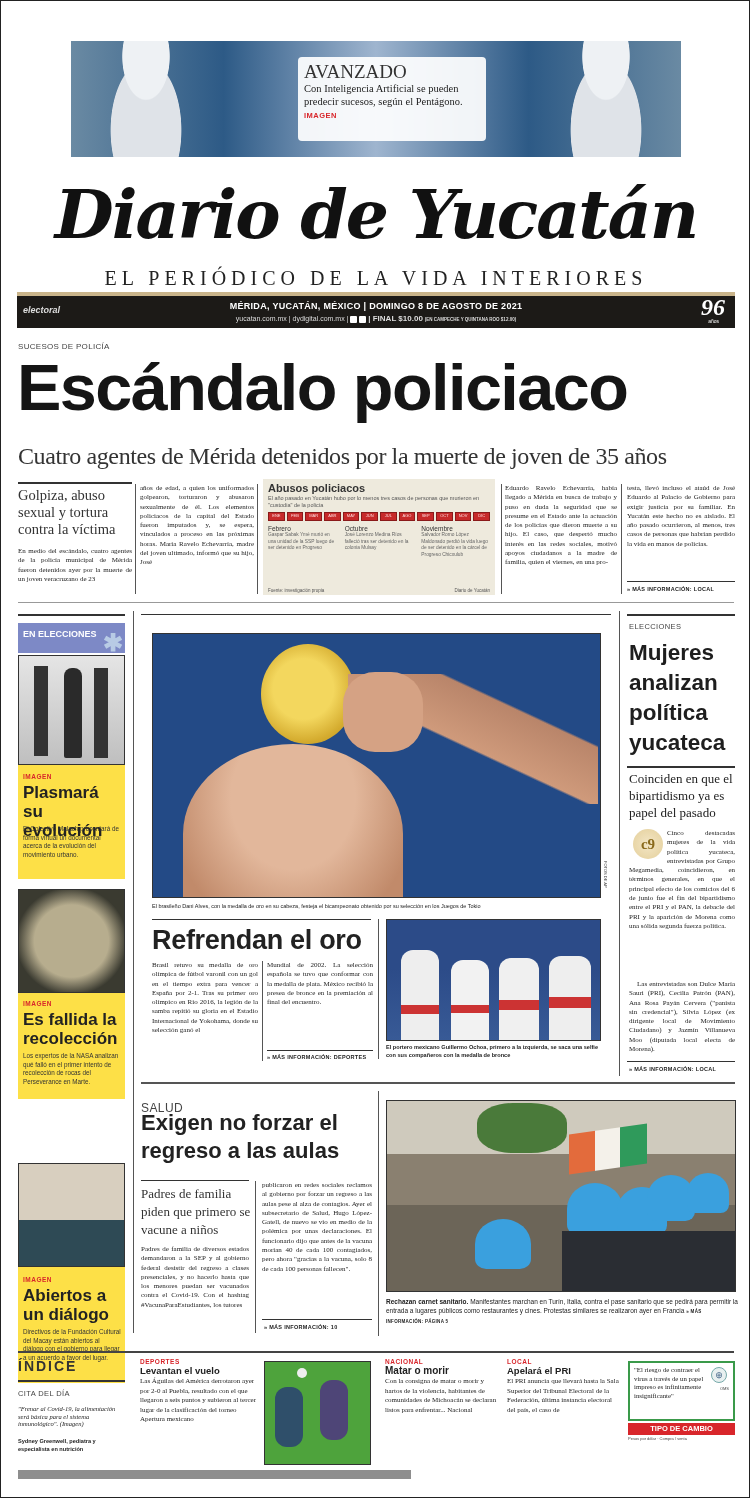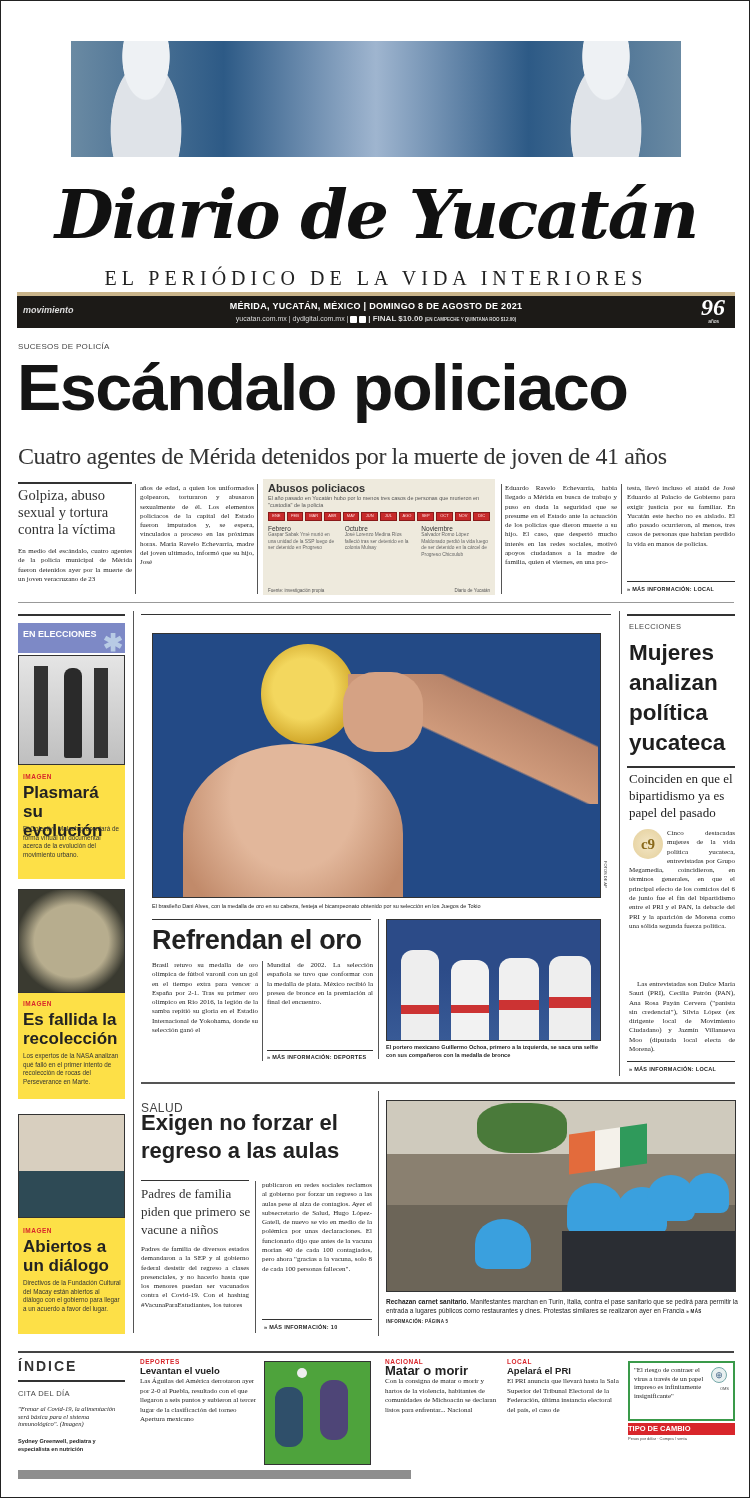--- a/index.html
+++ b/index.html
@@ -20,42 +20,49 @@
 .side-title{font-family:"Liberation Sans",sans-serif;font-size:17px;line-height:19px;font-weight:bold;color:#222}
 .side-text{font-family:"Liberation Sans",sans-serif;font-size:6.3px;line-height:8.6px;color:#333}
 .caption{font-family:"Liberation Sans",sans-serif;font-size:6px;line-height:8px;color:#222}
 </style>
 </head>
 <body>
 
 <div class="abs" style="left:70px;top:40px;width:610px;height:116px;background:linear-gradient(90deg,#6a8aa3 0%,#2d5a86 25%,#9fb5cf 50%,#2d5a86 75%,#6a8aa3 100%);overflow:hidden">
   <div style="position:absolute;left:20px;top:-18px;width:110px;height:134px;background:radial-gradient(ellipse at 50% 25%,#eef1f4 0 30%,transparent 31%),radial-gradient(ellipse at 50% 80%,#dfe3e8 0 45%,transparent 46%)"></div>
   <div style="position:absolute;right:20px;top:-18px;width:110px;height:134px;background:radial-gradient(ellipse at 50% 25%,#eef1f4 0 30%,transparent 31%),radial-gradient(ellipse at 50% 80%,#dfe3e8 0 45%,transparent 46%)"></div>
+  <div style="position:absolute;left:227px;top:16px;width:188px;height:84px;background:rgba(255,255,255,.92);border-radius:4px;padding:4px 6px">
+    <div class="serif" style="font-size:19px;line-height:21px;color:#333">AVANZADO</div>
+    <div class="serif" style="font-size:10.5px;line-height:13px;color:#222">
+      <span>Con Inteligencia Artificial se pueden predecir sucesos, según el Pentágono.</span>
+      <span class="sans red" style="font-size:7.5px;font-weight:bold;letter-spacing:.5px">IMAGEN</span>
+    </div>
+  </div>
 </div>
 
 <div class="abs" style="left:0;top:168px;width:750px;text-align:center;font-family:'DejaVu Serif',serif;font-style:italic;font-weight:bold;font-size:68px;line-height:90px;letter-spacing:-2px;color:#111">Diario de Yucatán</div>
 <div class="abs serif" style="left:0;top:266px;width:750px;text-align:center;font-size:20px;letter-spacing:5px;color:#222">EL PERIÓDICO DE LA VIDA INTERIORES</div>
 <div class="abs" style="left:16px;top:291px;width:718px;height:4px;background:#c9b48a"></div>
 <div class="abs" style="left:16px;top:295px;width:718px;height:32px;background:#1c1a17;color:#fff">
-  <div class="abs sans" style="left:6px;top:9px;font-size:9px;font-weight:bold;font-style:italic;color:#ddd">movimiento</div>
+  <div class="abs sans" style="left:6px;top:9px;font-size:9px;font-weight:bold;font-style:italic;color:#ddd">electoral</div>
   <div class="abs sans" style="left:0;width:718px;top:5px;text-align:center;font-size:9px;font-weight:bold;letter-spacing:.3px">MÉRIDA, YUCATÁN, MÉXICO | DOMINGO 8 DE AGOSTO DE 2021</div>
   <div class="abs sans" style="left:0;width:718px;top:18px;text-align:center;font-size:7px;color:#ddd">
     <span>yucatan.com.mx | dydigital.com.mx |</span>
     <span style="display:inline-block;width:7px;height:7px;background:#fff;border-radius:1px;vertical-align:middle"></span>
     <span style="display:inline-block;width:7px;height:7px;background:#fff;border-radius:1px;vertical-align:middle"></span>
     <span style="font-weight:bold;font-size:8px">| FINAL $10.00</span>
     <span style="font-size:4.5px;font-weight:bold">(EN CAMPECHE Y QUINTANA ROO $12.00)</span>
   </div>
   <div class="abs serif" style="right:10px;top:-2px;font-size:24px;font-style:italic;font-weight:bold">96</div>
   <div class="abs sans" style="right:16px;top:22px;font-size:5px">años</div>
 </div>
 
 <div class="abs sans" style="left:17px;top:341px;font-size:8px;color:#444;letter-spacing:.3px">SUCESOS DE POLICÍA</div>
 <div class="abs sans" style="left:16px;top:350px;font-size:64px;line-height:74px;font-weight:bold;letter-spacing:-1.5px;color:#151515;transform:scaleX(1.04);transform-origin:left">Escándalo policiaco</div>
-<div class="abs serif" style="left:17px;top:440px;font-size:24px;line-height:30px;color:#333;letter-spacing:-.4px">Cuatro agentes de Mérida detenidos por la muerte de joven de 41 años</div>
+<div class="abs serif" style="left:17px;top:440px;font-size:24px;line-height:30px;color:#333;letter-spacing:-.4px">Cuatro agentes de Mérida detenidos por la muerte de joven de 35 años</div>
 
 <div class="rule" style="left:17px;top:481px;width:114px"></div>
 <div class="abs serif" style="left:17px;top:486px;width:120px;font-size:14.5px;line-height:17px;color:#333">Golpiza, abuso sexual y tortura contra la víctima</div>
 <div class="abs body-text" style="left:17px;top:546px;width:114px">En medio del escándalo, cuatro agentes de la policía municipal de Mérida fueron detenidos ayer por la muerte de un joven veracruzano de 23</div>
 <div class="vrule" style="left:134px;top:483px;height:110px"></div>
 <div class="abs body-text" style="left:139px;top:483px;width:114px;height:112px;overflow:hidden">años de edad, a quien los uniformados golpearon, torturaron y abusaron sexualmente de él. Los elementos policiacos de la capital del Estado fueron imputados y, se espera, vinculados a proceso en las próximas horas. María Ravelo Echevarría, madre del joven ultimado, informó que su hijo, José</div>
 <div class="vrule" style="left:256px;top:483px;height:110px"></div>
 
 <div class="abs" style="left:262px;top:478px;width:232px;height:116px;background:#eeeadd;padding:3px 5px">
   <div class="sans" style="font-size:11px;font-weight:bold;color:#333">Abusos policiacos</div>
@@ -119,21 +126,21 @@
   <div class="side-text" style="position:absolute;left:5px;top:170px;width:98px">El Colectivo Malach presentará de forma virtual un documental acerca de la evolución del movimiento urbano.</div>
 </div>
 
 <div class="side-card" style="left:17px;top:888px;width:107px;height:210px">
   <div style="position:absolute;left:0;top:0;width:107px;height:104px;background:radial-gradient(ellipse at 50% 50%,#b7ad8e 0 50%,#3a3a30 75%);border:1px solid #333"></div>
   <div class="kicker" style="position:absolute;left:5px;top:111px;font-size:6.5px">IMAGEN</div>
   <div class="side-title" style="position:absolute;left:5px;top:121px;width:100px">Es fallida la recolección</div>
   <div class="side-text" style="position:absolute;left:5px;top:163px;width:98px">Los expertos de la NASA analizan qué falló en el primer intento de recolección de rocas del Perseverance en Marte.</div>
 </div>
 
-<div class="side-card" style="left:17px;top:1113px;width:107px;height:220px">
+<div class="side-card" style="left:17px;top:1162px;width:107px;height:220px">
   <div style="position:absolute;left:0;top:0;width:107px;height:104px;background:linear-gradient(180deg,#d8cfbf 0 55%,#2e4a55 55%);border:1px solid #333"></div>
   <div class="kicker" style="position:absolute;left:5px;top:113px;font-size:6.5px">IMAGEN</div>
   <div class="side-title" style="position:absolute;left:5px;top:123px;width:100px">Abiertos a un diálogo</div>
   <div class="side-text" style="position:absolute;left:5px;top:165px;width:98px">Directivos de la Fundación Cultural del Macay están abiertos al diálogo con el gobierno para llegar a un acuerdo a favor del lugar.</div>
 </div>
 
 <div class="rule" style="left:140px;top:613px;width:470px;height:1px"></div>
 <div class="photo" style="left:151px;top:632px;width:449px;height:265px;background:#234a86">
   <div style="position:absolute;left:108px;top:10px;width:94px;height:100px;border-radius:50%;background:radial-gradient(circle at 45% 45%,#f3d75e 0 40%,#d4ab2e 70%,#b08a1e 100%)"></div>
   <div style="position:absolute;left:30px;top:110px;width:220px;height:180px;border-radius:50% 50% 0 0;background:radial-gradient(ellipse at 50% 30%,#e2b79b 0 40%,#c18a6a 80%)"></div>
@@ -216,30 +223,30 @@
   <div class="serif" style="font-size:7px;line-height:9.5px;color:#222">Las Águilas del América derrotaron ayer por 2-0 al Puebla, resultado con el que llegaron a seis puntos y subieron al tercer lugar de la clasificación del torneo Apertura mexicano</div>
 </div>
 <div class="photo" style="left:263px;top:1360px;width:107px;height:104px;background:#4ea33c">
   <div style="position:absolute;left:10px;top:25px;width:28px;height:60px;background:#2f4f6a;border-radius:12px"></div>
   <div style="position:absolute;left:55px;top:18px;width:28px;height:60px;background:#4e4577;border-radius:12px"></div>
   <div style="position:absolute;left:32px;top:6px;width:10px;height:10px;border-radius:50%;background:#eee"></div>
 </div>
 
 <div class="abs" style="left:384px;top:1357px;width:115px">
   <div class="kicker" style="font-size:6.5px">NACIONAL</div>
-  <div class="sans" style="font-size:13px;font-weight:bold;color:#222;line-height:12px">Matar o morir</div>
+  <div class="sans" style="font-size:10px;font-weight:bold;color:#222;line-height:12px">Matar o morir</div>
   <div class="serif" style="font-size:7px;line-height:9.5px;color:#222;height:76px;overflow:hidden">Con la consigna de matar o morir y hartos de la violencia, habitantes de comunidades de Michoacán se declaran listos para enfrentar... Nacional</div>
 </div>
 <div class="abs" style="left:506px;top:1357px;width:112px">
   <div class="kicker" style="font-size:6.5px">LOCAL</div>
   <div class="sans" style="font-size:9.5px;font-weight:bold;color:#222;line-height:12px">Apelará el PRI</div>
   <div class="serif" style="font-size:7px;line-height:9.5px;color:#222">El PRI anuncia que llevará hasta la Sala Superior del Tribunal Electoral de la Federación, última instancia electoral del país, el caso de</div>
 </div>
 
 <div class="abs" style="left:627px;top:1360px;width:107px;height:60px;border:2px solid #3a9a4a;padding:3px 4px">
   <div class="serif" style="width:70px;font-size:6.8px;line-height:8.5px;color:#222">"El riesgo de contraer el virus a través de un papel impreso es infinitamente insignificante"</div>
   <div style="position:absolute;right:6px;top:4px;width:16px;height:16px;border-radius:50%;border:1px solid #7aa;background:#e8f0f0;color:#468;font-size:9px;line-height:14px;text-align:center">⊕</div>
   <div class="sans" style="position:absolute;right:4px;top:23px;font-size:4px;color:#444">OMS</div>
 </div>
-<div class="abs sans" style="left:627px;top:1422px;width:107px;height:12px;background:#d8262b;color:#fff;font-size:7.5px;font-weight:bold;line-height:12px">TIPO DE CAMBIO</div>
+<div class="abs sans" style="left:627px;top:1422px;width:107px;height:12px;background:#d8262b;color:#fff;font-size:7.5px;font-weight:bold;text-align:center;line-height:12px">TIPO DE CAMBIO</div>
 <div class="abs sans" style="left:627px;top:1435px;font-size:4px;color:#444">Pesos por dólar · Compra / venta</div>
 
 <div class="abs" style="left:17px;top:1469px;width:393px;height:9px;background:#8e8e8e"></div>
 
 </body></html>

